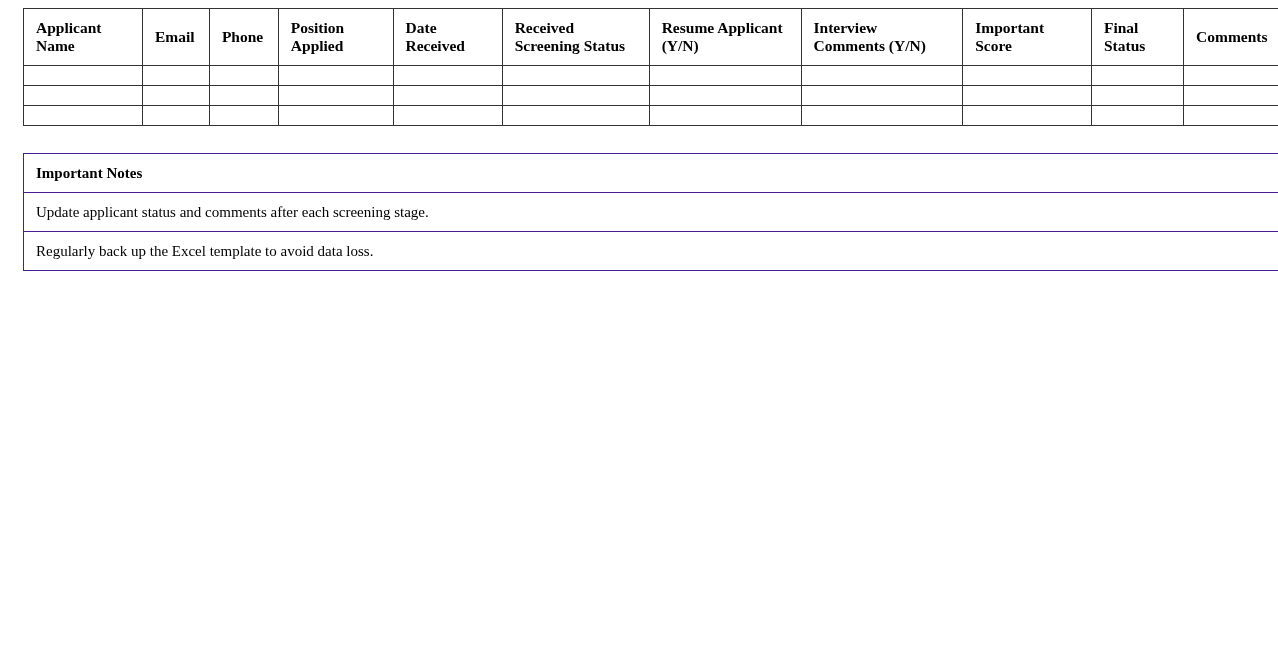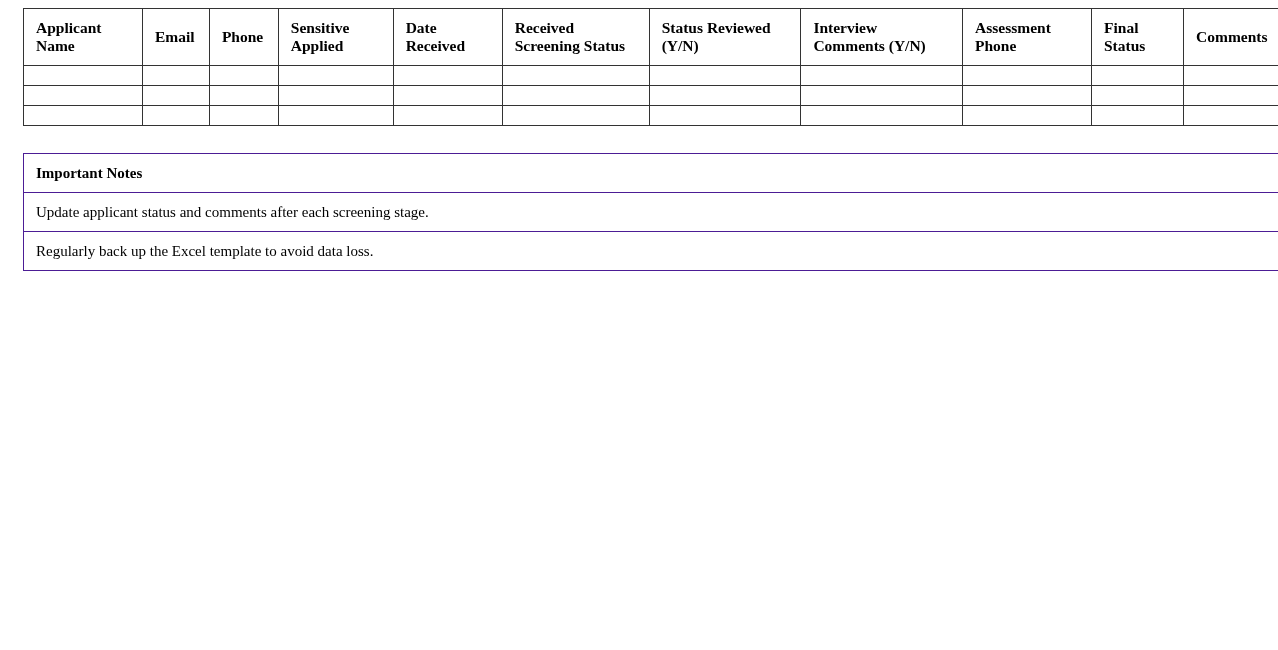--- a/index.html
+++ b/index.html
@@ -43,26 +43,26 @@
 </style>
 </head>
 <body>
 
 <table class="main-table">
   <thead>
     <tr>
       <th style="width:95px">Applicant Name</th>
       <th class="center" style="width:42px">Email</th>
       <th class="center" style="width:44px">Phone</th>
-      <th style="width:91px">Sensitive Applied</th>
+      <th style="width:91px">Position Applied</th>
       <th style="width:85px">Date Received</th>
       <th style="width:124px">Received Screening Status</th>
-      <th style="width:129px">Status Reviewed (Y/N)</th>
+      <th style="width:129px">Resume Applicant (Y/N)</th>
       <th style="width:139px">Interview Comments (Y/N)</th>
-      <th style="width:105px">Assessment Phone</th>
+      <th style="width:105px">Important Score</th>
       <th style="width:68px">Final Status</th>
       <th class="center" style="width:76px">Comments</th>
     </tr>
   </thead>
   <tbody>
     <tr>
       <td></td>
       <td></td>
       <td></td>
       <td></td>

